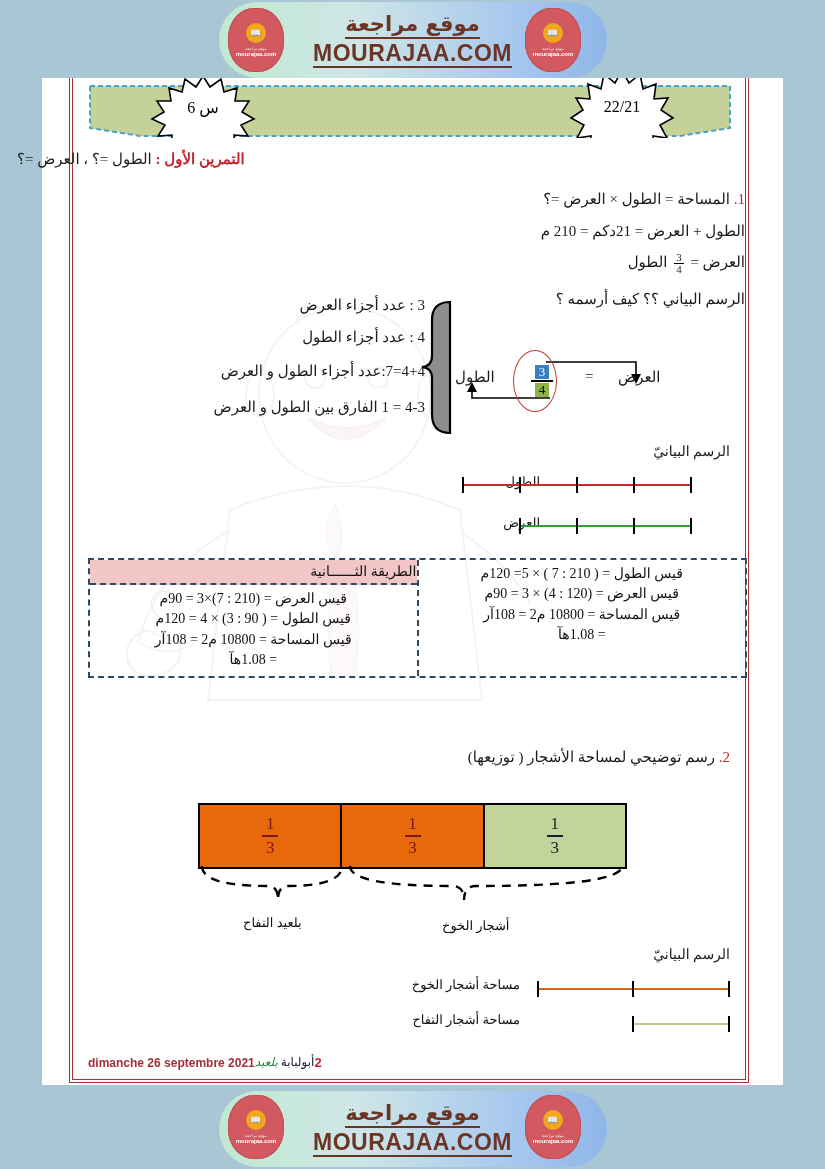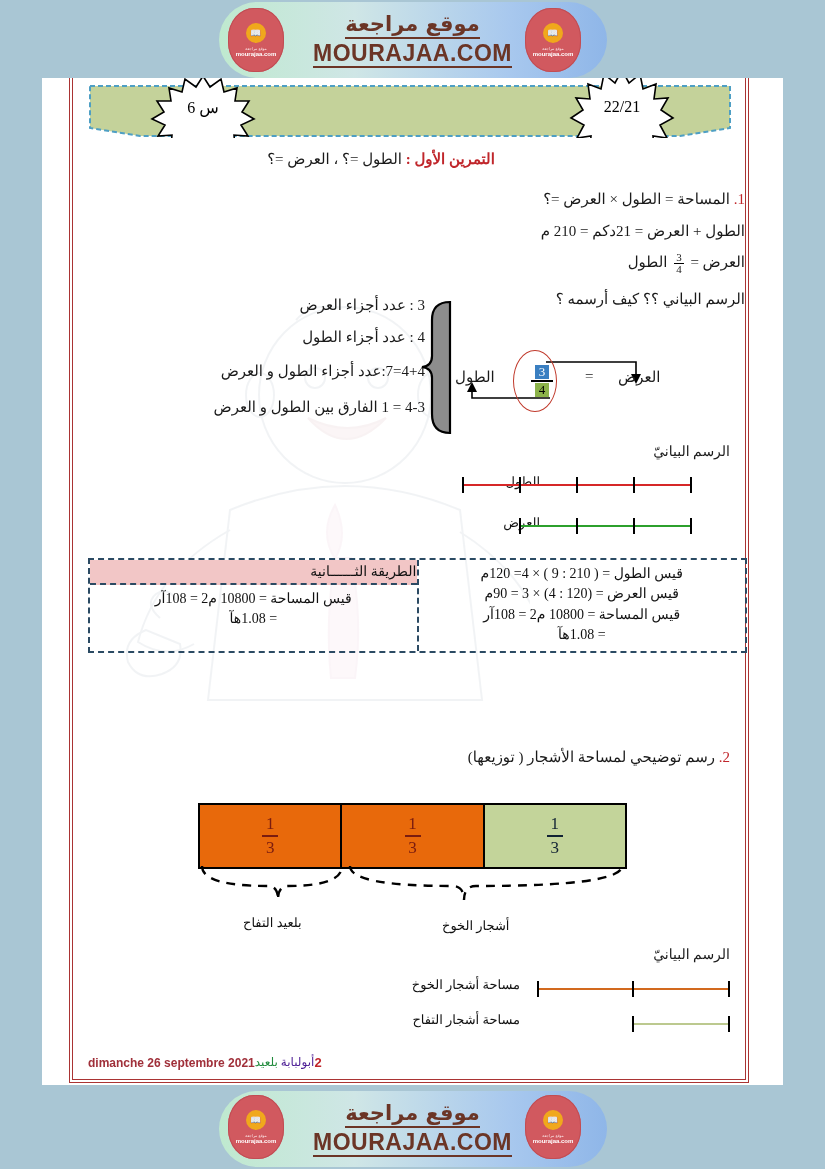--- a/index.html
+++ b/index.html
@@ -97,21 +97,21 @@
     position:absolute;top:4px;width:110px;height:62px;
     display:flex;align-items:center;justify-content:center;
     font-family:"Liberation Serif",serif;font-size:16px;color:#000;
   }
   .star.left{left:68px;}
   .star.right{left:487px;}
   .star span{position:relative;z-index:2;}
 
   
   .txt{position:absolute;z-index:22;direction:rtl;color:#1a1a1a;}
-  .ex-title{left:17px;right:80px;top:150px;text-align:center;font-size:15px;}
+  .ex-title{left:17px;right:80px;top:150px;text-align:left;font-size:15px;}
   .ex-title b{color:#c0262b;}
 
   .line{font-size:15px;text-align:right;}
   .num{color:#c0262b;}
 
   .fracmini{display:inline-block;vertical-align:middle;text-align:center;font-size:11px;line-height:1;margin:0 3px;}
   .fracmini .n{display:block;border-bottom:1px solid #000;padding:0 2px;}
   .fracmini .d{display:block;padding:0 2px;}
 
   
@@ -156,22 +156,22 @@
   .strip .cell.apple .bigfrac{color:#123;}
   .strip .cell.apple .bigfrac .bar{background:#123;}
 
   .lbl{position:absolute;font-size:13px;direction:rtl;z-index:22;color:#111;}
 
   
   .footer{position:absolute;left:88px;top:1055px;width:655px;z-index:22;
     display:flex;align-items:center;justify-content:flex-start;direction:ltr;}
   .footer .date{font-family:"Liberation Sans",sans-serif;font-size:12px;font-weight:bold;color:#a0303a;}
   .footer .author{font-size:12px;direction:rtl;}
-  .footer .author .a1{color:#4c1d95;}
-  .footer .author .a2{color:#1f8a3b;}
+  .footer .author .a1{color:#0f172a;}
+  .footer .author .a2{color:#1f8a3b;font-style:italic;}
   .footer .pg{font-family:"Liberation Sans",sans-serif;font-size:13px;font-weight:bold;color:#c0262b;}
 </style>
 </head>
 <body>
 
 <div class="brand-bar top">
   <div class="brand-pill">
     <div class="brand-ar">موقع مراجعة</div>
     <div class="brand-en">MOURAJAA.COM</div>
   </div>
@@ -296,29 +296,31 @@
   <div class="bar" style="left:57px;top:0;width:173px;background:#2ca02c;"></div>
   <div class="tick" style="left:57px;"></div>
   <div class="tick" style="left:114px;"></div>
   <div class="tick" style="left:171px;"></div>
   <div class="tick" style="left:228px;"></div>
 </div>
 
 <div class="tbl">
   <div class="col first">
     <div class="td">
-      <div>قيس الطول = ( 210  :  9 ) × 4= 120م</div>
+      <div>قيس الطول = ( 210  :  7 ) × 5= 120م</div>
       <div>قيس العرض = (120  : 4) × 3 = 90م</div>
       <div>قيس المساحة = 10800 م2 = 108آر</div>
       <div>= 1.08هآ</div>
     </div>
   </div>
   <div class="col">
     <div class="th">الطريقة الثــــــانية</div>
     <div class="td">
+      <div>قيس العرض = (210 : 7)×3 = 90م</div>
+      <div>قيس الطول = ( 90 : 3) × 4 = 120م</div>
       <div>قيس المساحة = 10800 م2 = 108آر</div>
       <div>= 1.08هآ</div>
     </div>
   </div>
 </div>
 
 <div class="txt line" style="left:0;right:95px;top:748px;">
   <span class="num">2.</span>
   <span>رسم توضيحي لمساحة الأشجار ( توزيعها)</span>
 </div>

